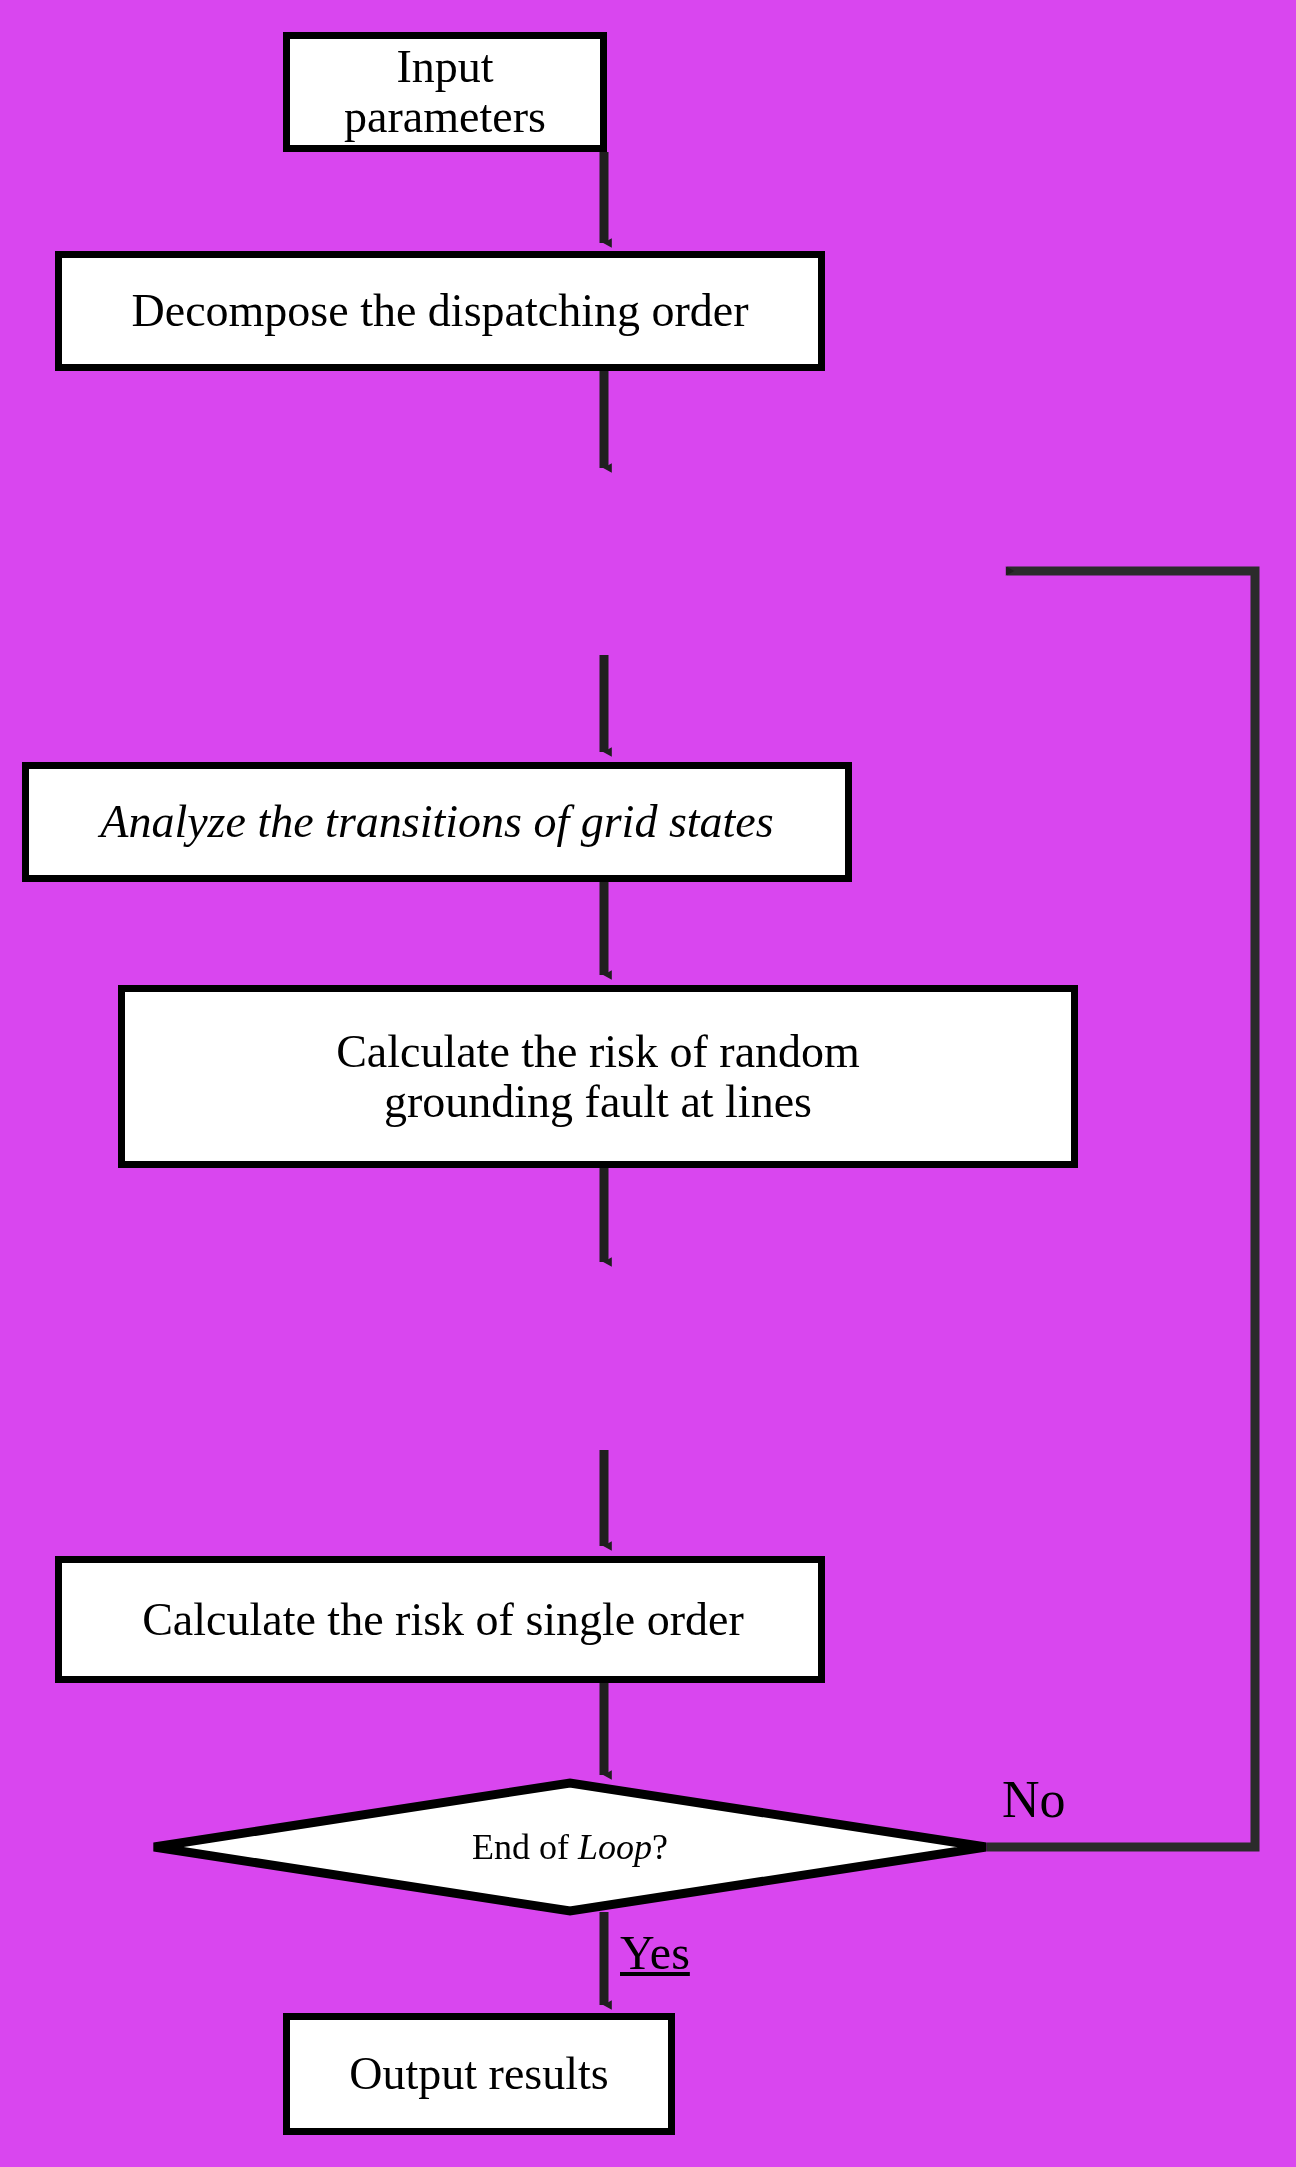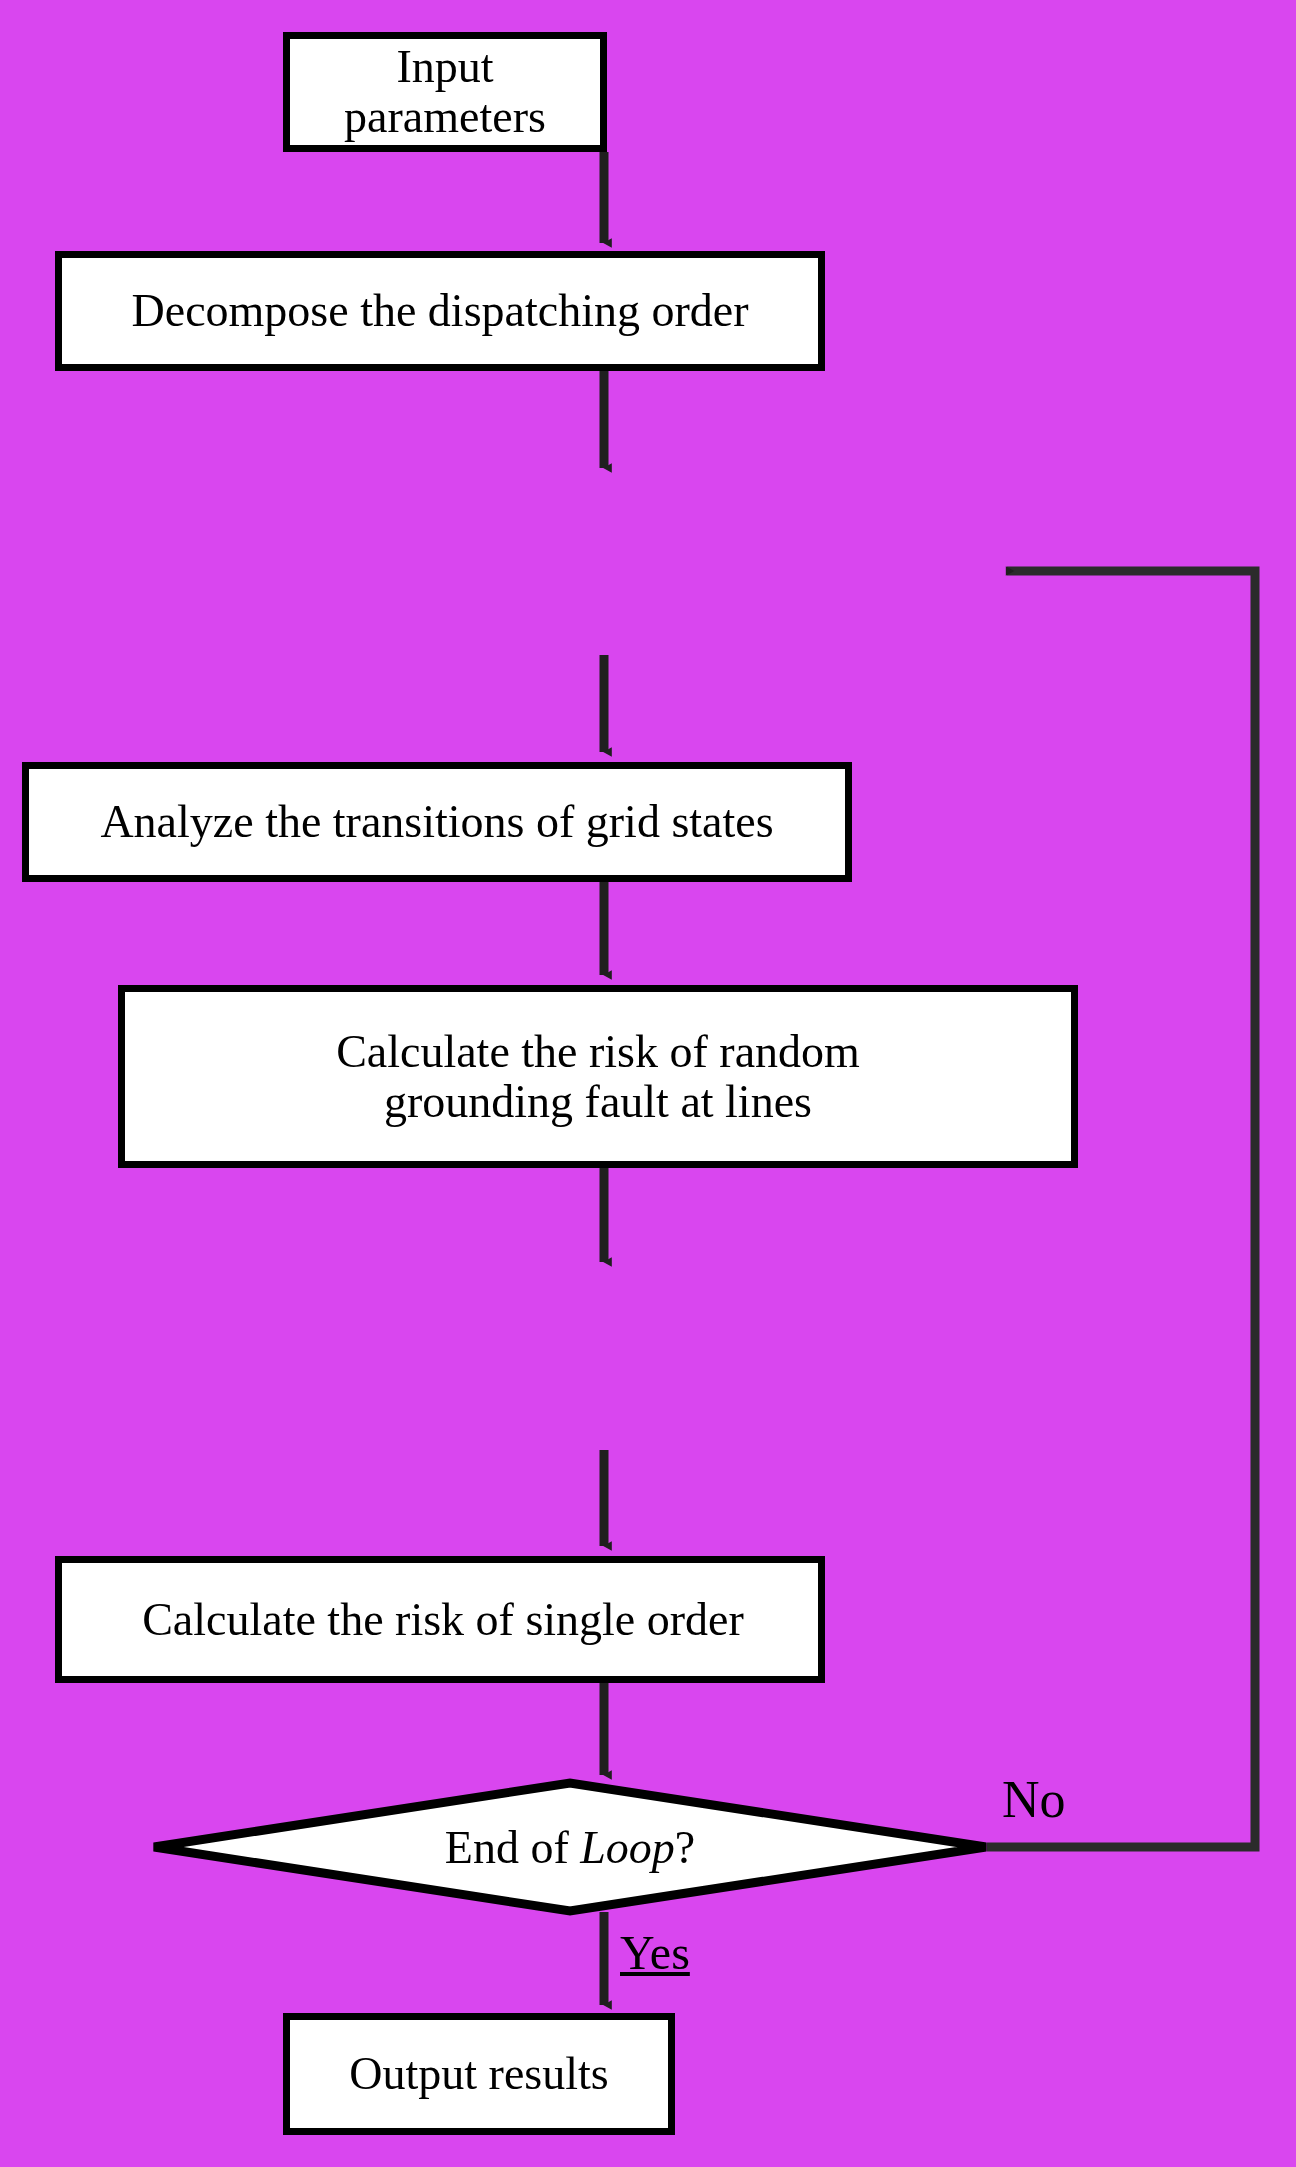--- a/index.html
+++ b/index.html
@@ -101,39 +101,39 @@
 
   <div class="node" style="left:283px; top:32px; width:324px; height:120px; font-size:46px;">
     <span class="node-text">Input parameters</span>
   </div>
 
   <div class="node" style="left:55px; top:251px; width:770px; height:120px; font-size:46px;">
     <span class="node-text">Decompose the dispatching order</span>
   </div>
 
 
-  <div class="node" style="left:22px; top:762px; width:830px; height:120px; font-size:46px;">
+  <div class="node" style="left:22px; top:762px; width:830px; height:120px; font-size:46px;font-style:italic;">
     <span class="node-text">Analyze the transitions of grid states</span>
   </div>
 
   <div class="node" style="left:118px; top:985px; width:960px; height:183px; font-size:46px;">
     <span class="node-text">Calculate the risk of random
 grounding fault at lines</span>
   </div>
 
 
   <div class="node" style="left:55px; top:1556px; width:770px; height:127px; font-size:46px;padding-left:6px;">
     <span class="node-text">Calculate the risk of single order</span>
   </div>
 
   <div class="diamond-wrap" style="left:150px; top:1778px; width:840px; height:138px;">
     <svg width="840" height="138" viewBox="0 0 840 138">
       <polygon points="4,69 420,5 836,69 420,133" fill="#ffffff" stroke="#000000" stroke-width="9" stroke-linejoin="miter"></polygon>
     </svg>
-    <div class="diamond-label" style="font-size:46px;"><span>End of </span><span class="italic">Loop</span><span>?</span></div>
+    <div class="diamond-label" style="font-size:36px;"><span>End of </span><span class="italic">Loop</span><span>?</span></div>
   </div>
 
   <div class="node" style="left:283px; top:2013px; width:392px; height:122px; font-size:46px;text-align:center;">
     <span class="node-text">Output results</span>
   </div>
 
   <div class="edge-label" style="left:1002px; top:1770px; font-size:52px;">No</div>
 
   <div class="edge-label" style="left:620px; top:1925px; font-size:48px;text-decoration:underline;">Yes</div>
 

